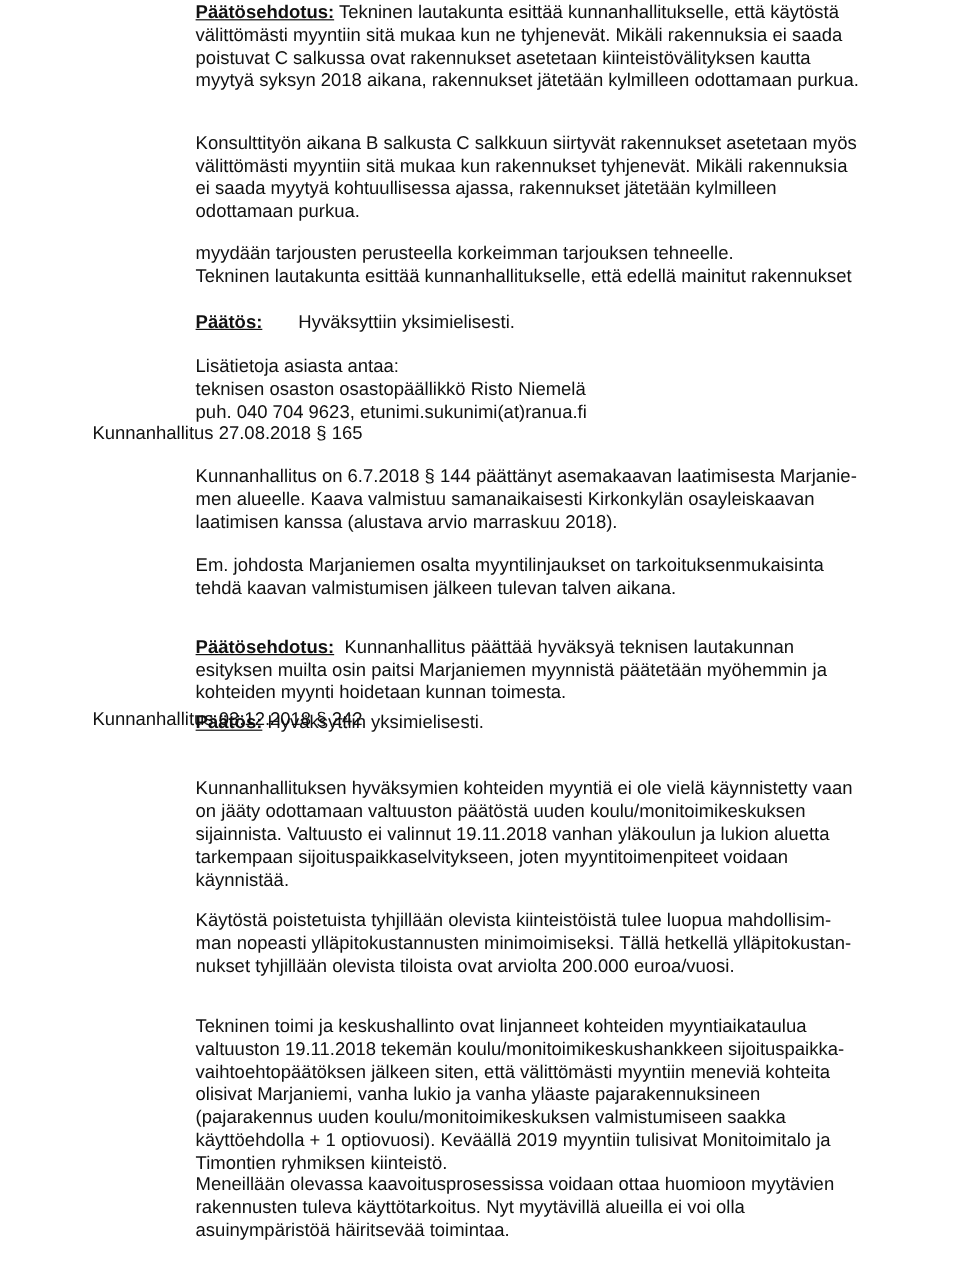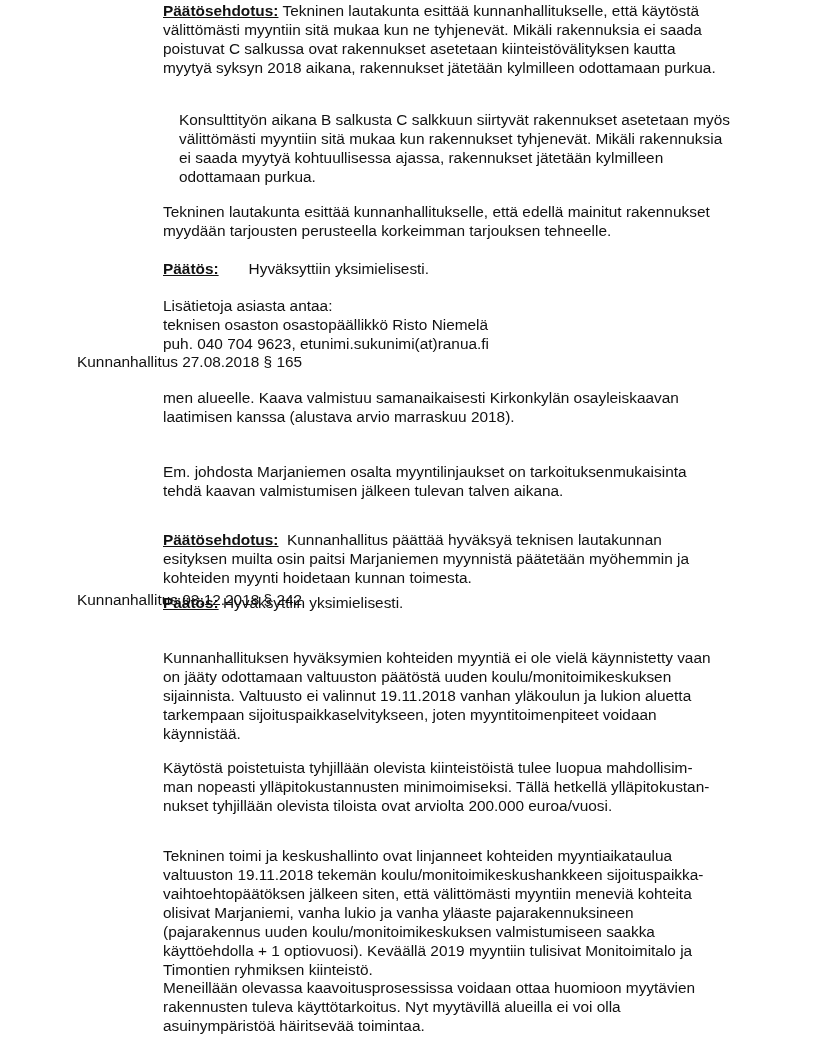--- a/index.html
+++ b/index.html
@@ -15,45 +15,46 @@
 </head>
 <body>
 
 <div class="blk" style="top:1px;">
   <span class="line"><span class="lbl">Päätösehdotus:</span><span> Tekninen lautakunta esittää kunnanhallitukselle, että käytöstä</span></span>
   <span class="line">välittömästi myyntiin sitä mukaa kun ne tyhjenevät. Mikäli rakennuksia ei saada</span>
   <span class="line">poistuvat C salkussa ovat rakennukset asetetaan kiinteistövälityksen kautta</span>
   <span class="line">myytyä syksyn 2018 aikana, rakennukset jätetään kylmilleen odottamaan purkua.</span>
 </div>
 
-<div class="blk" style="top:110px;margin-left:16px;">
+<div class="blk" style="top:110px;">
   <span class="line">Konsulttityön aikana B salkusta C salkkuun siirtyvät rakennukset asetetaan myös</span>
   <span class="line">välittömästi myyntiin sitä mukaa kun rakennukset tyhjenevät. Mikäli rakennuksia</span>
   <span class="line">ei saada myytyä kohtuullisessa ajassa, rakennukset jätetään kylmilleen</span>
   <span class="line">odottamaan purkua.</span>
 </div>
 
 <div class="blk" style="top:202px;">
+  <span class="line">myydään tarjousten perusteella korkeimman tarjouksen tehneelle.</span>
   <span class="line">Tekninen lautakunta esittää kunnanhallitukselle, että edellä mainitut rakennukset</span>
-  <span class="line">myydään tarjousten perusteella korkeimman tarjouksen tehneelle.</span>
 </div>
 
 <div class="blk" style="top:259px;">
   <span class="line"><span class="lbl">Päätös:</span><span style="display:inline-block;width:30px;"></span><span>Hyväksyttiin yksimielisesti.</span></span>
 </div>
 
 <div class="blk" style="top:296px;">
   <span class="line">Lisätietoja asiasta antaa:</span>
   <span class="line">teknisen osaston osastopäällikkö Risto Niemelä</span>
   <span class="line">puh. 040 704 9623, etunimi.sukunimi(at)ranua.fi</span>
 </div>
 
 <div class="hdr" style="top:352px;">Kunnanhallitus 27.08.2018 § 165</div>
 
 <div class="blk" style="top:388px;">
+  <span class="line">Kunnanhallitus on 6.7.2018 § 144 päättänyt asemakaavan laatimisesta Marjanie-</span>
   <span class="line">men alueelle. Kaava valmistuu samanaikaisesti Kirkonkylän osayleiskaavan</span>
   <span class="line">laatimisen kanssa (alustava arvio marraskuu 2018).</span>
 </div>
 
 <div class="blk" style="top:462px;">
   <span class="line">Em. johdosta Marjaniemen osalta myyntilinjaukset on tarkoituksenmukaisinta</span>
   <span class="line">tehdä kaavan valmistumisen jälkeen tulevan talven aikana.</span>
 </div>
 
 <div class="blk" style="top:518px;margin-top:12px;">

